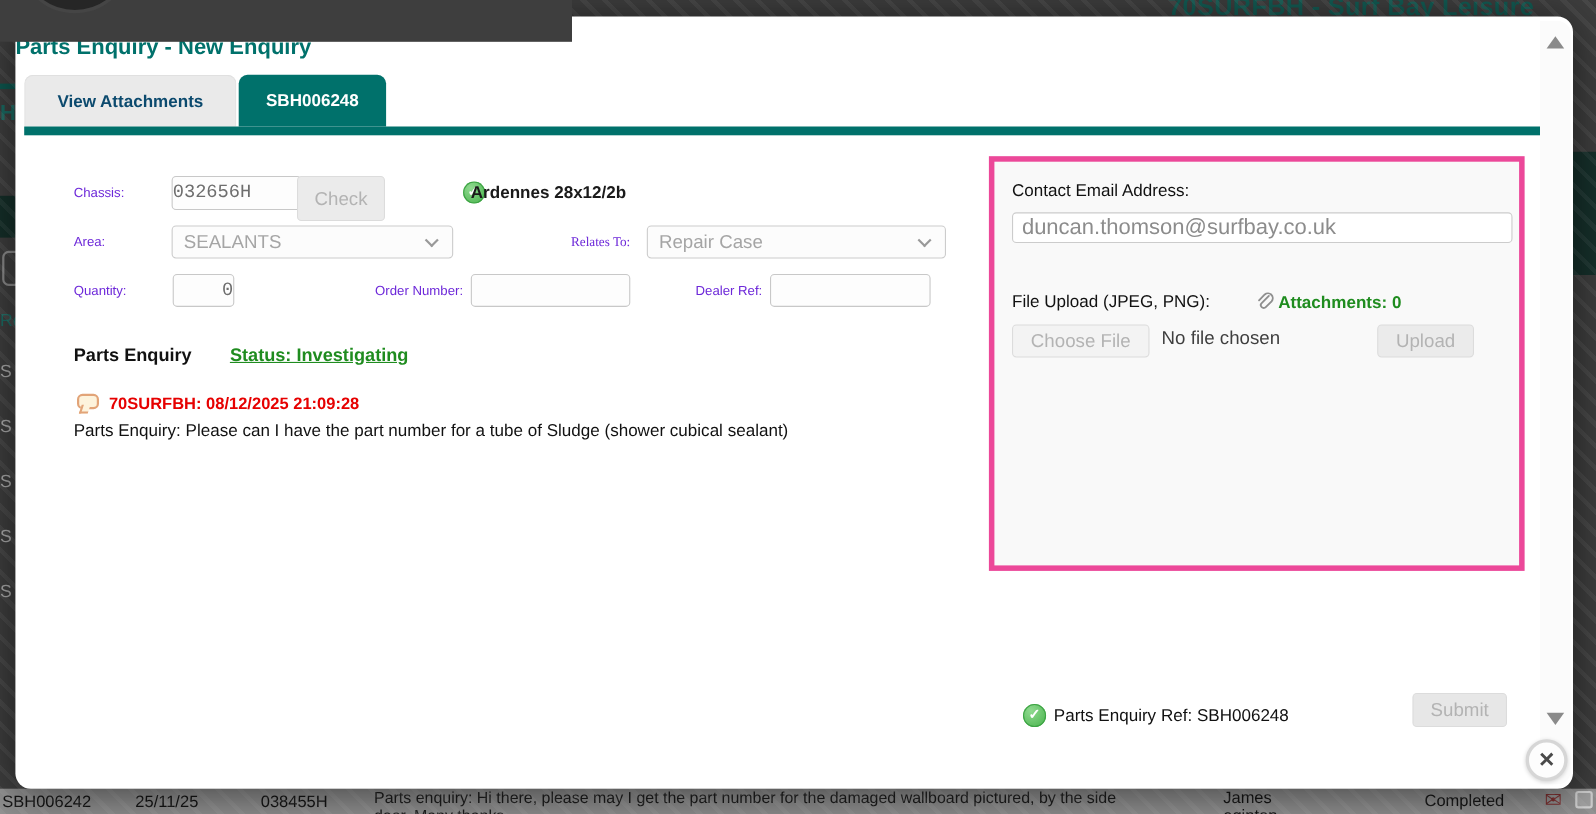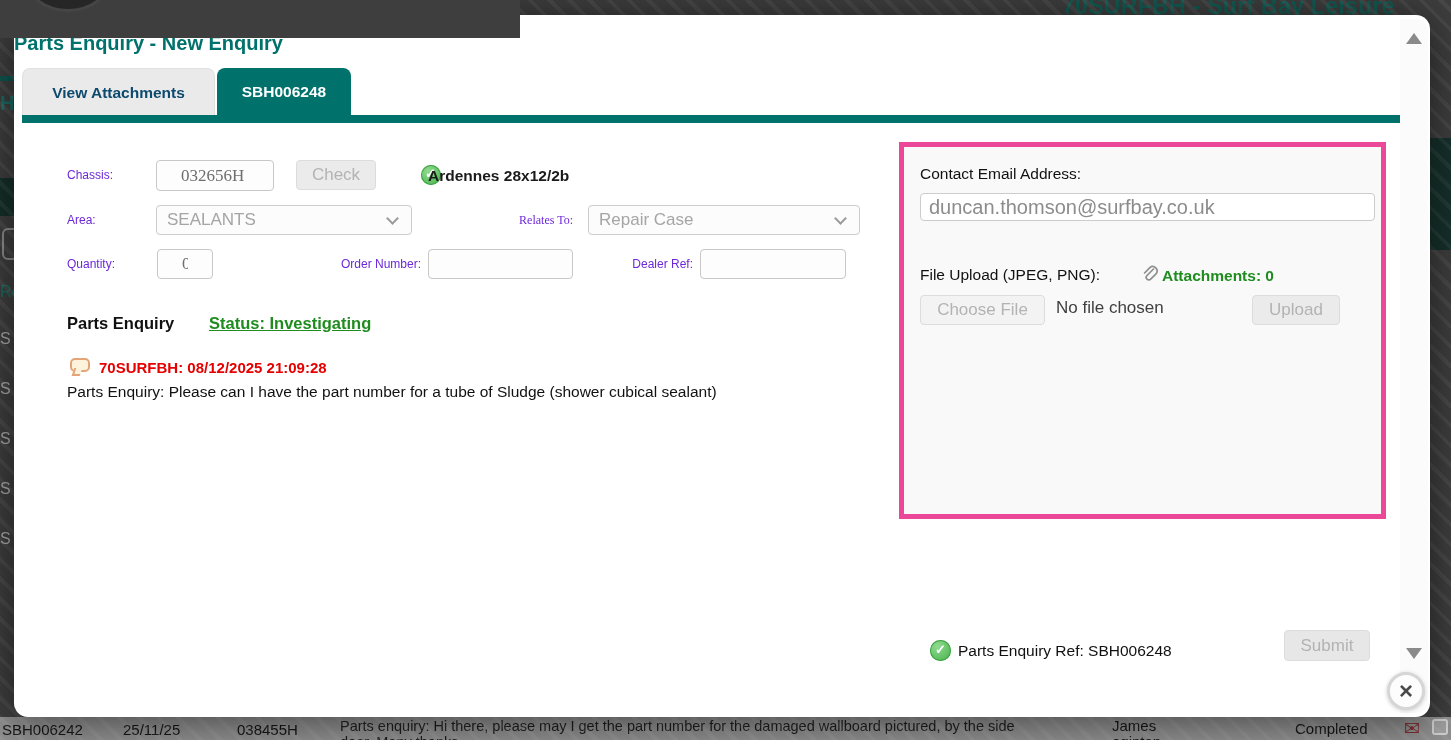--- a/index.html
+++ b/index.html
@@ -45,21 +45,21 @@
 
   .tab { position:absolute; top:53px; height:47px; line-height:47px; text-align:center;
          font-size:15.5px; font-weight:bold; border-radius:8px 8px 0 0; cursor:pointer; }
   .tab-inactive { left:8px; width:193px; background:#eaeaea; color:#0c4a6e; border:1px solid #e0e0e0; border-bottom:none; }
   .tab-active { left:203px; width:134px; background:#00716B; color:#ffffff; }
   .tab-bar { position:absolute; left:8px; top:100px; width:1378px; height:8px; background:#00716B; }
 
   
   .lbl { position:absolute; font-size:12px; color:#6d28d9; line-height:30px; white-space:nowrap; }
   .inp { position:absolute; border:1px solid #c8c8c8; border-radius:4px; background:#fdfdfd;
-         color:#6e6e6e; font-size:17px; padding:0 24px; font-family:Liberation Serif, serif; }
+         color:#6e6e6e; font-size:17px; padding:0 0; font-family:Liberation Mono, monospace; }
   .sel { position:absolute; border:1px solid #ccc; border-radius:4px; background:#fcfcfc;
          color:#a5a5a5; font-size:17px; line-height:28px; padding-left:10px; height:30px; cursor:pointer; }
   .sel .chev { position:absolute; right:14px; top:8px; width:9px; height:9px;
                border-right:2px solid #999; border-bottom:2px solid #999; transform:rotate(45deg); }
   .btn-dis { position:absolute; background:#ebebeb; border:1px solid #dcdcdc; border-radius:4px;
              color:#b3b3b3; font-size:17px; text-align:center; font-family:"Liberation Sans", sans-serif; }
   .green-check { position:absolute; width:20px; height:20px; border-radius:50%;
                  background:radial-gradient(circle at 35% 30%, #90da90, #45b149);
                  box-shadow:inset 0 0 0 1px #3da344; }
   .green-check::after { content:"\2713"; position:absolute; left:4px; top:1px; color:#fff;
@@ -153,21 +153,21 @@
 
   <div class="modal">
     <div class="modal-title">Parts Enquiry - New Enquiry</div>
 
     <div class="tab tab-inactive">View Attachments</div>
     <div class="tab tab-active">SBH006248</div>
     <div class="tab-bar"></div>
 
     <div class="lbl" style="left:53px; top:145px;">Chassis:</div>
     <input class="inp" style="left: 142px; top: 145px; width: 118px; height: 31px;" value="032656H">
-    <button class="btn-dis" style="left:282px; top:145px; width:80px; height:30px;">Check</button>
+    <button class="btn-dis" style="left:256px; top:145px; width:80px; height:41px;">Check</button>
     <span class="green-check" style="left:407px; top:150px;"></span>
     <div class="model-name">Ardennes 28x12/2b</div>
 
     <div class="lbl" style="left:53px; top:190px;">Area:</div>
     <div class="sel" style="left:142px; top:190px; width:256px;">
       <span>SEALANTS</span>
       <span class="chev"></span>
     </div>
     <div class="lbl" style="left:420px; top:190px; width:139px; text-align:right;font-family:Liberation Serif, serif;">Relates To:</div>
     <div class="sel" style="left:574px; top:190px; width:272px;">

